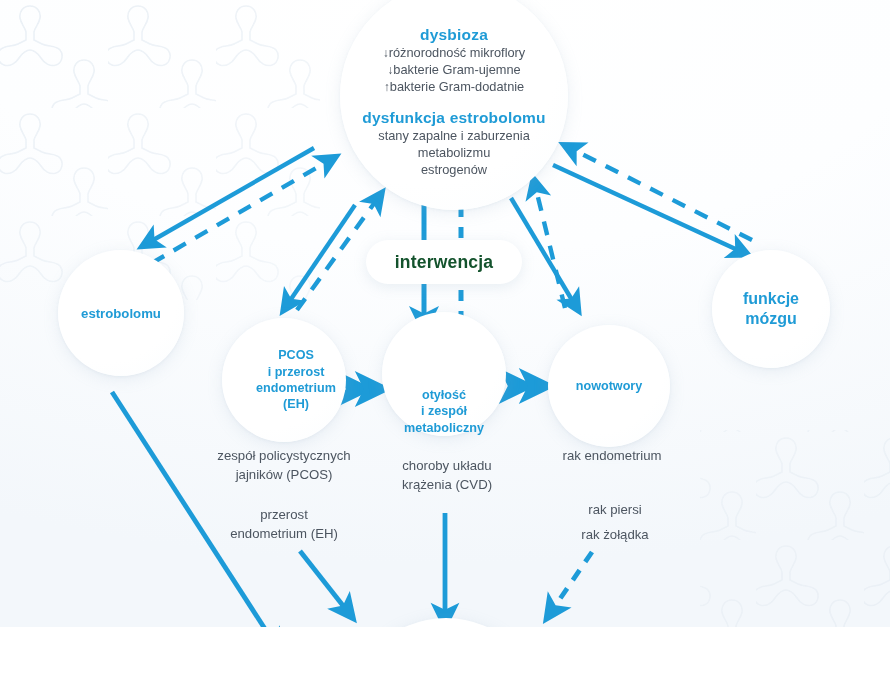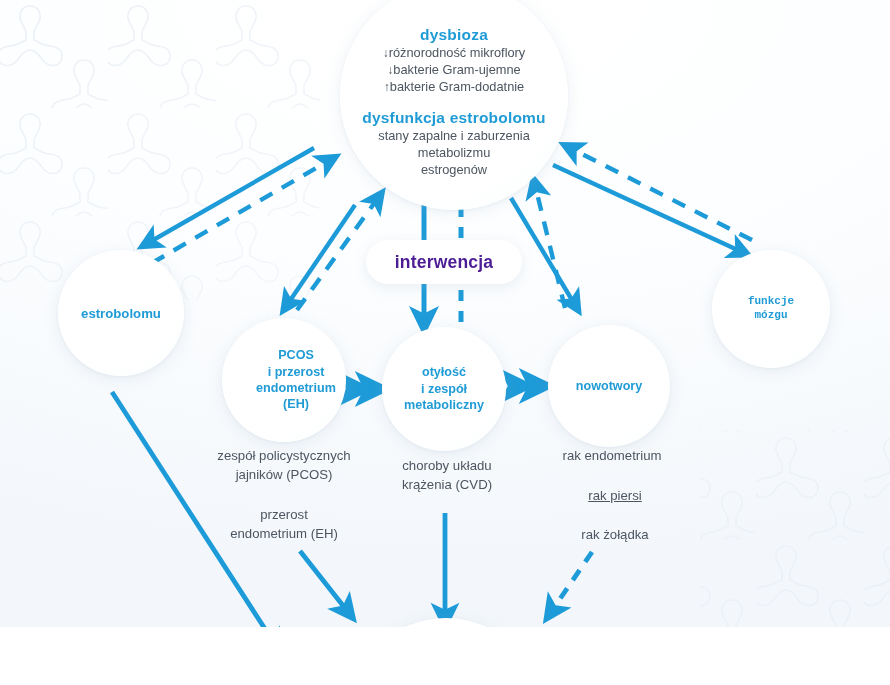--- a/index.html
+++ b/index.html
@@ -70,32 +70,32 @@
   #node-endometrioza {
     left: 58px; top: 250px;
     width: 126px; height: 126px;
   }
   #node-endometrioza .blue-head { font-size: 13.2px; }
 
   #node-mozg {
     left: 712px; top: 250px;
     width: 118px; height: 118px;
   }
-  #node-mozg .blue-head { font-size: 11px; line-height: 1.26; font-family: Liberation Mono, monospace; }
+  #node-mozg .blue-head { font-size: 16px; line-height: 1.26; }
 
   
   #node-pcos {
     left: 222px; top: 318px;
     width: 124px; height: 124px;
   }
   #node-pcos .blue-head { font-size: 12.6px; line-height: 1.3; margin-left: 24px; }
 
   #node-otylosc {
-    left: 382px; top: 327px;
-    width: 124px; height: 124px;
+    left: 382px; top: 312px;
+    width: 124px; height: 124px; justify-content: flex-end;
   }
   #node-otylosc .blue-head { font-size: 12.6px; line-height: 1.3; }
 
   #node-nowotwory {
     left: 548px; top: 325px;
     width: 122px; height: 122px;
   }
   #node-nowotwory .blue-head { font-size: 12.6px; }
 
   
@@ -109,41 +109,41 @@
   #pill-interwencja {
     position: absolute;
     left: 366px; top: 240px;
     width: 156px; height: 44px;
     border-radius: 24px;
     background: #ffffff;
     box-shadow: 0 3px 14px rgba(140,165,190,0.18);
     display: flex;
     align-items: center;
     justify-content: center;
-    color: #4c1d95;
+    color: #14532d;
     font-size: 17.5px;
     font-weight: bold;
     letter-spacing: .2px;
     box-sizing: border-box;
   }
 
   
   .caption {
     position: absolute;
     color: #4c5560;
     font-size: 13.2px;
     line-height: 1.46;
     text-align: center;
     white-space: pre-line;
   }
   #cap-pcos        { left: 186px; top: 446px; width: 196px; }
   #cap-eh          { left: 196px; top: 505px; width: 176px; }
   #cap-cvd         { left: 372px; top: 456px; width: 150px; }
   #cap-rak-endo    { left: 534px; top: 446px; width: 156px; }
-  #cap-rak-piersi  { left: 548px; top: 486px; width: 134px; text-decoration: underline; }
+  #cap-rak-piersi  { left: 548px; top: 500px; width: 134px; }
   #cap-rak-zoladka { left: 548px; top: 525px; width: 134px; }
 </style>
 </head>
 <body>
 
 <div id="stage">
 
   <div class="wm-layer">
     <svg width="890" height="685" viewBox="0 0 890 685" xmlns="http://www.w3.org/2000/svg">
       <defs>

